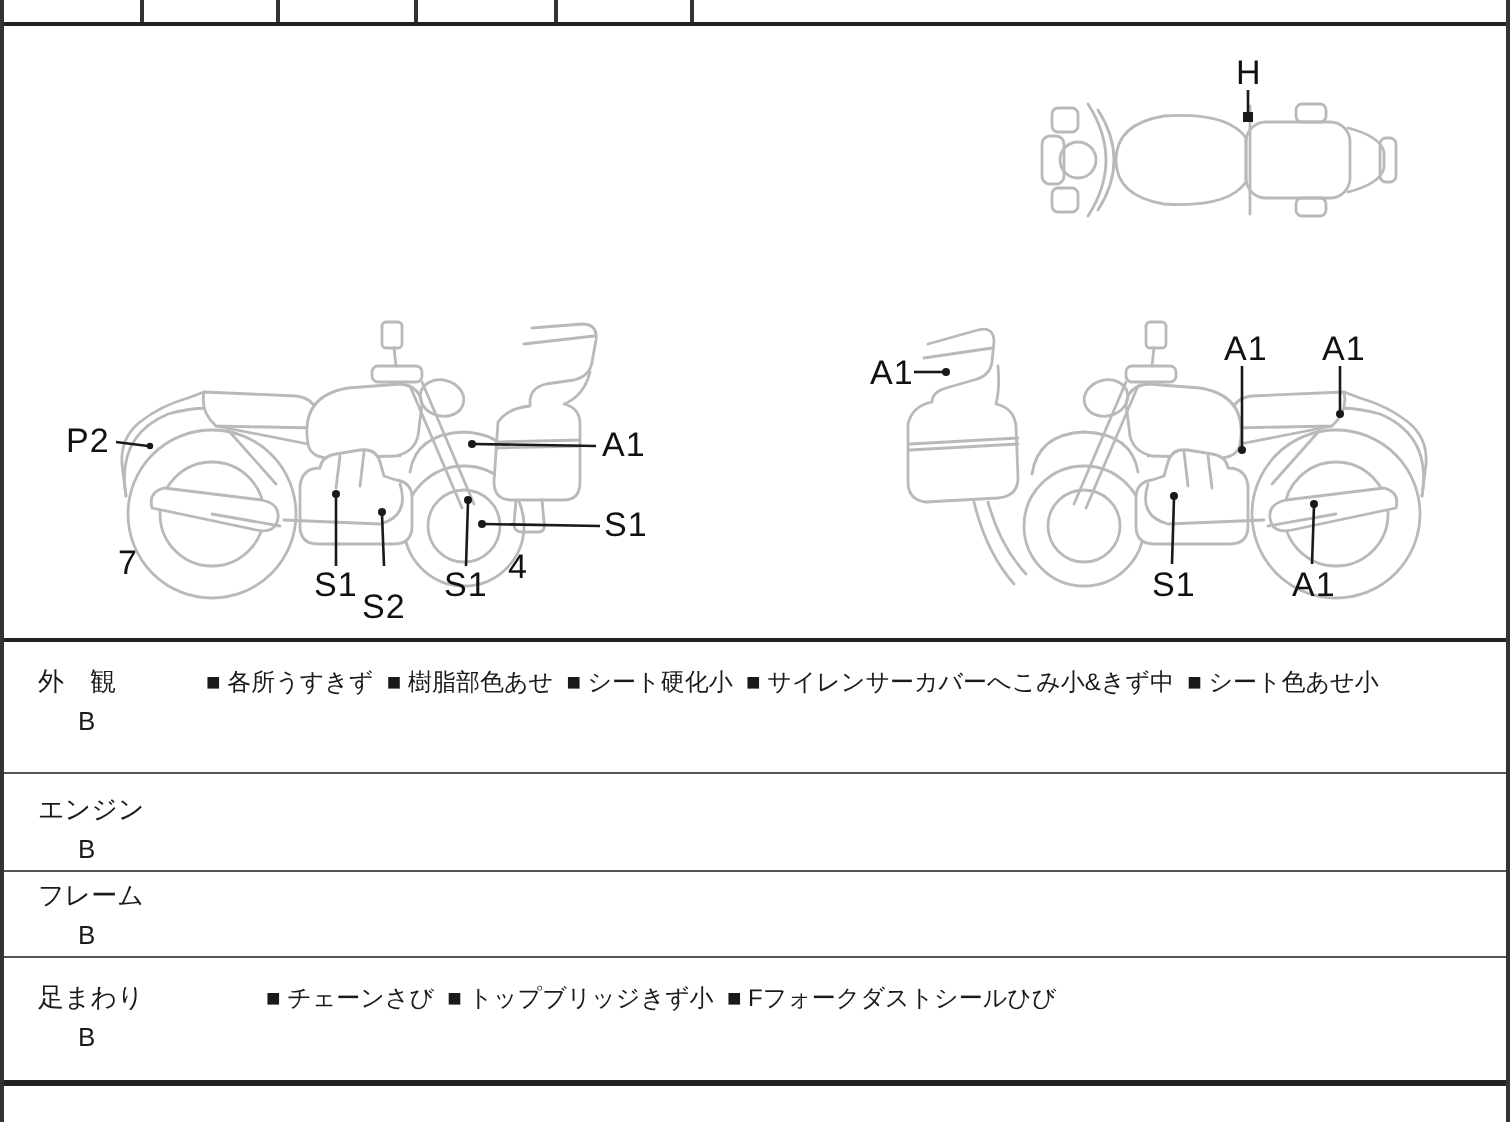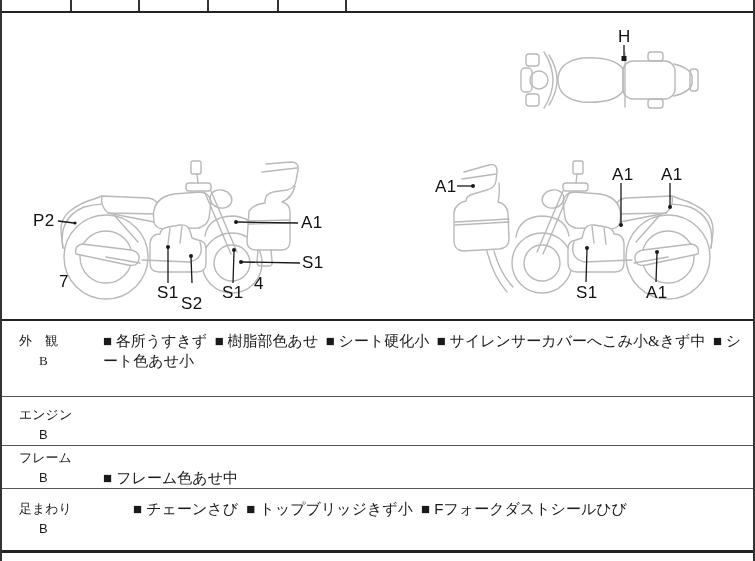--- a/index.html
+++ b/index.html
@@ -17,22 +17,22 @@
   .dmg-label{
     position:absolute;font-size:17px;line-height:17px;color:#111;
     letter-spacing:0.5px;white-space:nowrap;
   }
   
   .ctable{border-top:2px solid #222;}
   .crow{display:flex;box-sizing:border-box;border-bottom:1px solid #555;}
   .crow:last-child{border-bottom:3px solid #222;}
   .cat-cell{flex:0 0 99px;box-sizing:border-box;padding:10px 0 0 17px;line-height:20px;font-size:13px;}
   .cat-grade{text-indent:20px;}
-  .notes-cell{flex:1;box-sizing:border-box;padding:10px 4px 0 2px;line-height:20px;font-size:15px;white-space:pre-wrap;}
-  .r1{height:76px;font-family:Liberation Serif, serif;} .r2{height:49px;align-items:flex-end;} .r3{height:43px;align-items:flex-end;} .r4{height:64px;gap:30px;}
+  .notes-cell{flex:1;box-sizing:border-box;padding:10px 4px 0 2px;line-height:20px;font-size:12px;white-space:pre-wrap;}
+  .r1{height:66px;} .r2{height:49px;align-items:flex-end;} .r3{height:43px;align-items:flex-end;} .r4{height:64px;gap:30px;}
   .bike{stroke:#b9b9b9;stroke-width:1.4;fill:none;stroke-linecap:round;stroke-linejoin:round;}
   .bike .solid{fill:#fff;}
   .ann{stroke:#1a1a1a;stroke-width:1.3;fill:none;}
   .anndot{fill:#1a1a1a;stroke:none;}
 </style>
 </head>
 <body>
 
 <div id="sheet">
 
@@ -193,21 +193,20 @@
         <div>エンジン</div>
         <div class="cat-grade">B</div>
       </div>
     </div>
 
     <div class="crow r3">
       <div class="cat-cell">
         <div>フレーム</div>
         <div class="cat-grade">B</div>
       </div>
-      <div class="notes-cell">■ フレーム色あせ中</div>
     </div>
 
     <div class="crow r4">
       <div class="cat-cell">
         <div>足まわり</div>
         <div class="cat-grade">B</div>
       </div>
       <div class="notes-cell">■ チェーンさび  ■ トップブリッジきず小  ■ Fフォークダストシールひび</div>
     </div>
 

